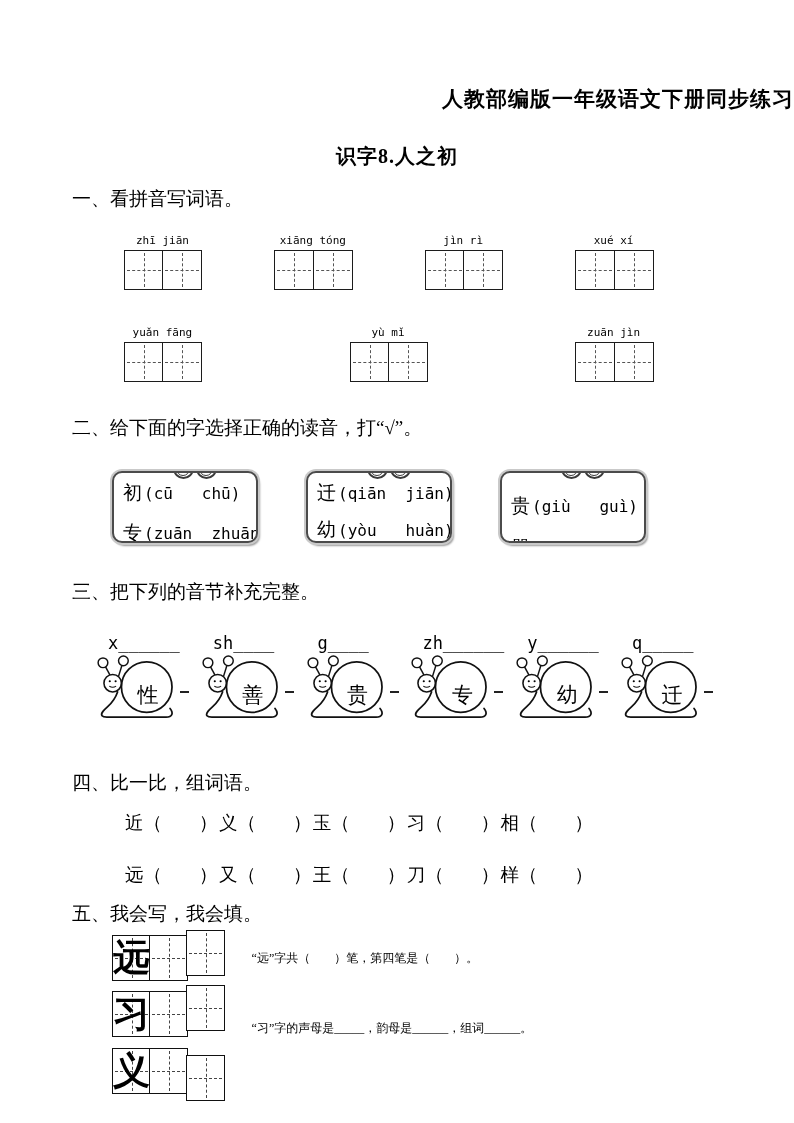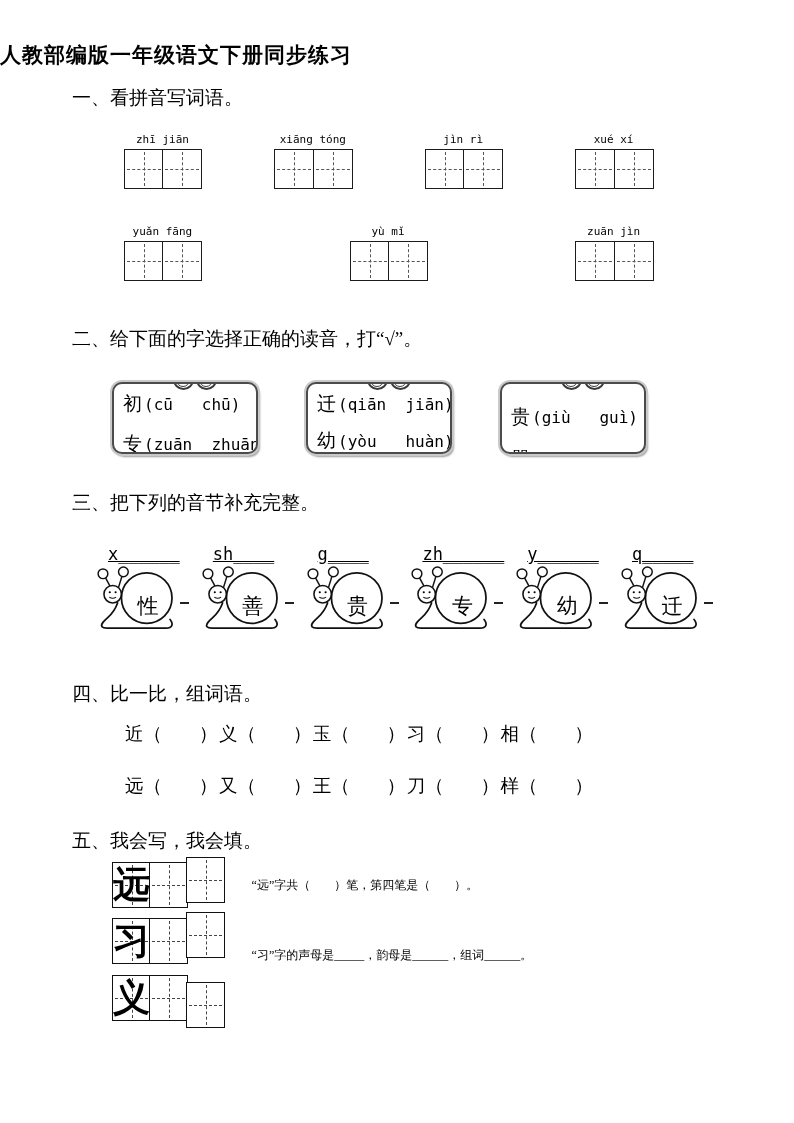--- a/index.html
+++ b/index.html
@@ -1,36 +1,36 @@
 <!DOCTYPE html>
 <html><head>
 <meta charset="utf-8">
 <style>
   html,body{margin:0;padding:0;background:#fff;}
   .page{
     width:794px;height:1123px;position:relative;margin:0 auto;
     background:#ffffff;color:#000;overflow:hidden;
     font-family:"Liberation Serif","DejaVu Serif",serif;
   }
-  .title{ text-align:left;font-size:21px;font-weight:bold;padding-top:41px;letter-spacing:1px;}
+  .title{ text-align:right;font-size:21px;font-weight:bold;padding-top:85px;letter-spacing:1px;}
   .subtitle{text-align:center;font-size:20px;font-weight:bold;margin-top:30px;letter-spacing:1px;}
   .heading{font-size:19px;margin-left:72px;}
   
   .s1-heading{margin-top:16px;}
   .py-row{display:flex;justify-content:space-between;width:528px;margin-left:124px;}
   .py-row.r1{margin-top:22px;}
   .py-row.r2{margin-top:36px;}
   .word{display:flex;flex-direction:column;align-items:center;}
   .pylabel{font-family:"DejaVu Sans Mono",monospace;font-size:11px;margin-bottom:3px;white-space:pre;}
   .grid2{display:flex;}
   .cell{width:40px;height:40px;border:1.6px solid #1c1c1c;margin-right:-1.6px;position:relative;background:#fff;box-sizing:border-box;}
   .cell::before{content:"";position:absolute;left:50%;top:2px;bottom:2px;border-left:1.4px dashed #555;}
   .cell::after{content:"";position:absolute;top:50%;left:2px;right:2px;border-top:1.4px dashed #555;}
   
-  .s2-heading{margin-top:45px;}
+  .s2-heading{margin-top:33px;}
   .boxes{display:flex;margin-left:112px;gap:48px;}
   .pbox{
     width:146px;height:72px;margin-top:30px;position:relative;
     border:2px solid #4b4b4b;border-radius:10px;background:#fff;
     box-shadow:0 0 0 2px #c9c9c9,2px 3px 2px #9a9a9a;
     padding:5px 4px 0 9px;overflow:hidden;box-sizing:border-box;
   }
   .pline{display:flex;align-items:center;height:30px;}
   .pbox:nth-child(1) .pline.l2{margin-top:10px;}
   .pbox:nth-child(2) .pline.l2{margin-top:7px;}
@@ -38,34 +38,34 @@
   .pbox:nth-child(3) .pline.l2{margin-top:12px;}
   .cn{font-size:19px;}
   .py{font-family:"DejaVu Sans Mono",monospace;font-size:16px;white-space:pre;margin-left:2px;}
   .eyes{position:absolute;top:-15px;left:57%;transform:translateX(-50%);display:flex;gap:2px;}
   .eye{width:21px;height:21px;border:2px solid #3a3a3a;border-radius:50%;background:#fff;position:relative;box-sizing:border-box;}
   .eye::before{content:"";position:absolute;inset:1.5px;border:1.5px solid #3a3a3a;border-radius:50%;}
   .pupil{position:absolute;width:4px;height:4px;background:#000;border-radius:50%;left:6px;top:8px;}
   
   .s3-heading{margin-top:36px;}
   .slots{display:flex;justify-content:space-between;width:622px;margin-left:88px;margin-top:28px;}
-  .slot{width:98px;position:relative;text-decoration:underline;}
+  .slot{width:98px;position:relative;}
   .syllabel{font-family:"DejaVu Sans Mono",monospace;font-size:17px;padding-left:20px;white-space:pre;}
   .snail{position:relative;width:98px;height:70px;margin-top:2px;}
   .snail svg{display:block;}
   .snail .hzc{position:absolute;left:44px;top:26px;width:32px;text-align:center;font-size:21px;}
   .sdash{position:absolute;right:-3px;top:36px;width:9px;border-top:2px solid #222;}
   
   .s4-heading{margin-top:45px;}
   .cmp-row{display:flex;justify-content:space-between;width:468px;margin-left:125px;font-size:18.5px;}
   .cmp-row.r1{margin-top:14px;}
   .cmp-row.r2{margin-top:27px;}
   .cmp-item{white-space:pre;}
   
-  .s5-heading{margin-top:30px;font-family:Liberation Serif, serif;}
+  .s5-heading{margin-top:14px;font-family:Liberation Serif, serif;}
   .wrow{display:flex;align-items:center;margin-left:112px;}
   .wrow.w1{margin-top:8px;}
   .wrow.w2{margin-top:10px;}
   .wrow.w3{margin-top:11px;}
   .grid3{display:flex;}
   .bcell{width:39px;height:46px;border:1.8px solid #111;margin-right:-1.8px;position:relative;background:#fff;box-sizing:border-box;}
   .bcell::before{content:"";position:absolute;left:50%;top:2px;bottom:2px;border-left:1.4px dashed #444;}
   .bcell::after{content:"";position:absolute;top:50%;left:2px;right:2px;border-top:1.4px dashed #444;}
   .w1 .bcell:nth-child(3){transform:translateY(-5px);}
   .w2 .bcell:nth-child(3){transform:translateY(-6px);}
@@ -74,20 +74,21 @@
     font-size:37px;font-weight:bold;z-index:2;background:transparent;}
   .wq{font-size:12px;margin-left:28px;}
   .w2 .wq{align-self:flex-end;margin-bottom:0px;margin-top:24px;}
 </style>
 </head>
 <body>
 
 <div class="page">
 
   <div class="title">人教部编版一年级语文下册同步练习</div>
+  <div class="subtitle">识字8.人之初</div>
 
   <div class="heading s1-heading">一、看拼音写词语。</div>
   <div class="py-row r1">
     <div class="word">
       <div class="pylabel">zhī jiān</div>
       <div class="grid2">
           <span class="cell"></span>
           <span class="cell"></span>
         </div>
     </div>

